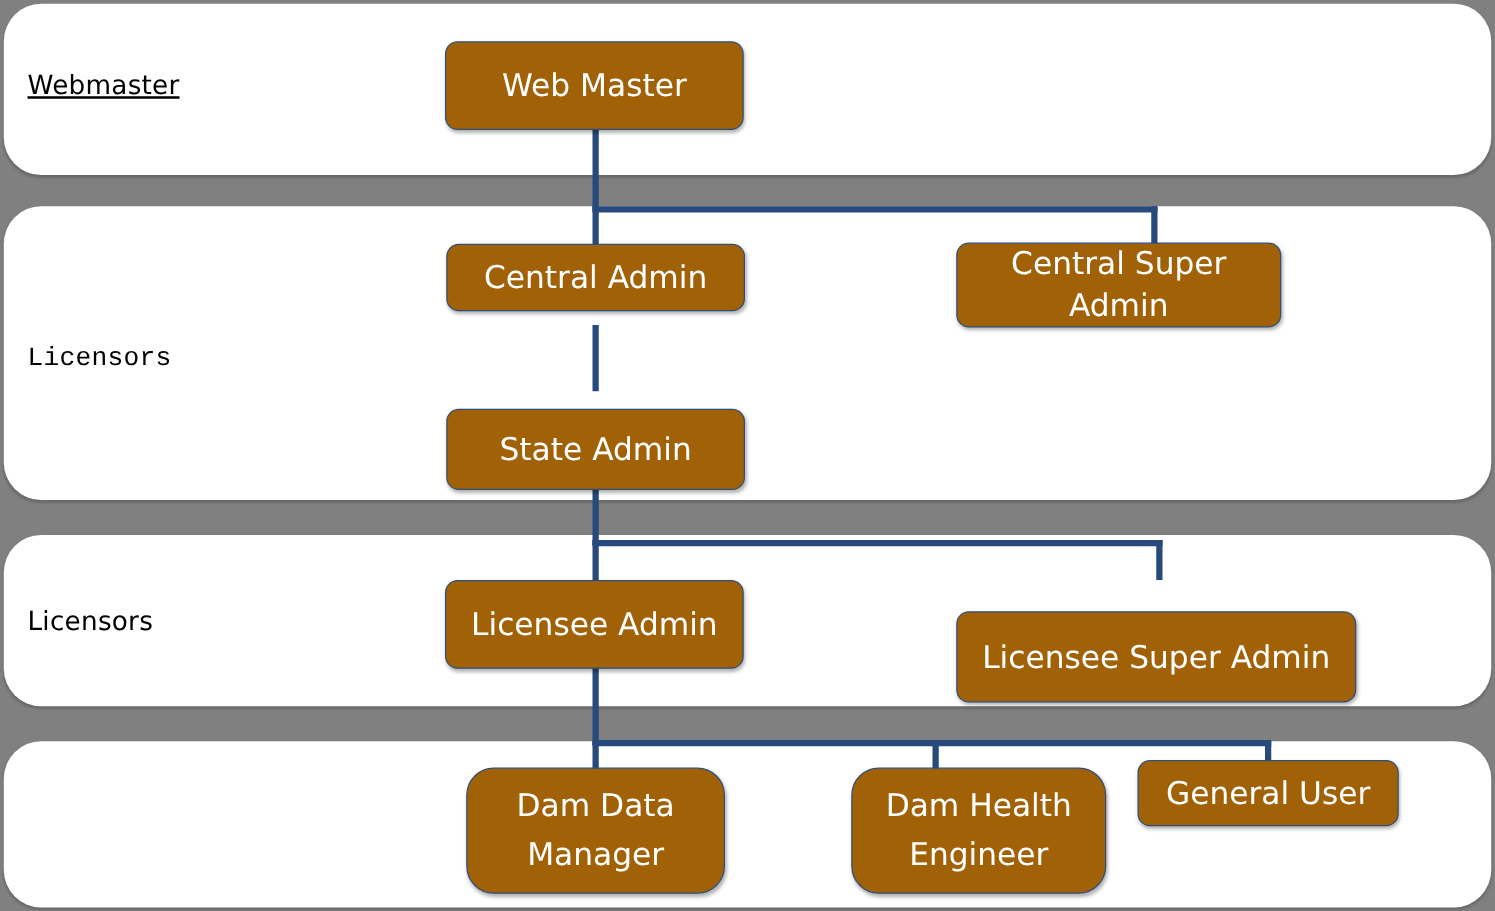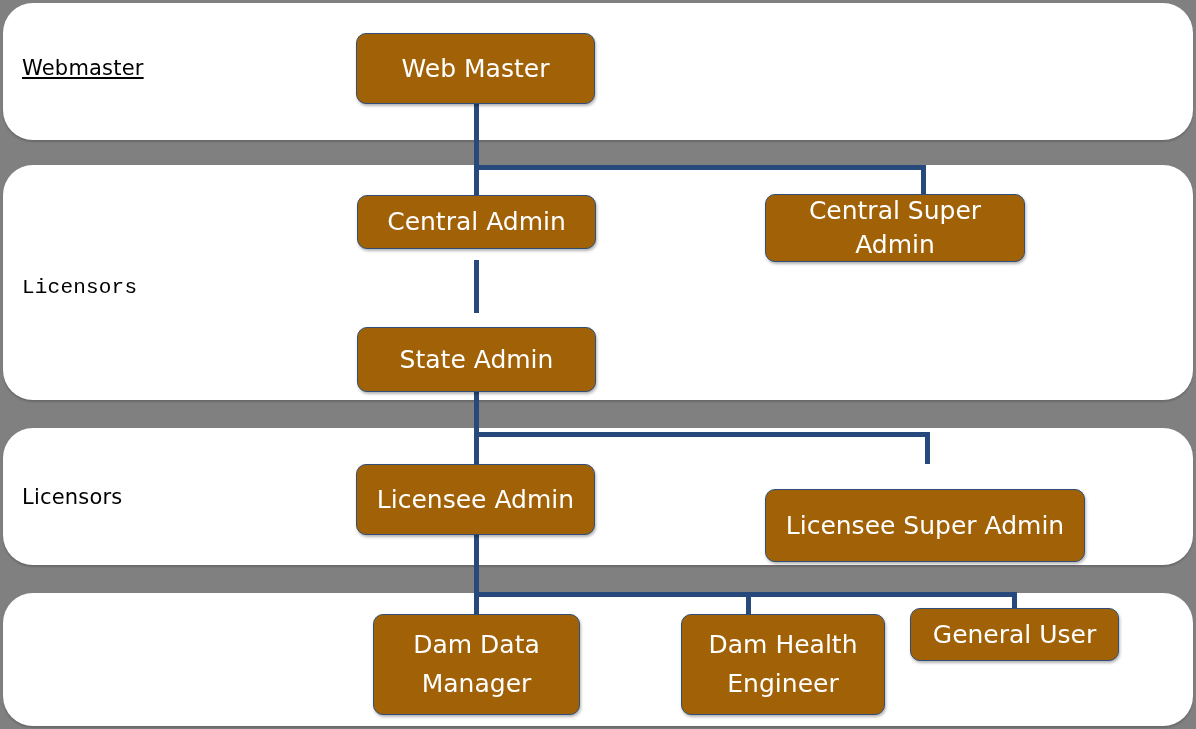--- a/index.html
+++ b/index.html
@@ -65,21 +65,21 @@
     display: flex;
     align-items: center;
     justify-content: center;
     text-align: center;
     font-size: 25px;
     font-weight: 400;
     line-height: 1.35;
     box-shadow: 1px 2px 3px rgba(0,0,0,0.30);
     padding: 2px 6px;
   }
-  .node.two-line { line-height: 1.55; }
+  .node.two-line { line-height: 1.55; border-radius: 22px; }
 </style>
 </head>
 <body>
 
 <div id="canvas">
 
   <div class="band band-webmaster"></div>
   <div class="band band-licensors"></div>
   <div class="band band-licensees"></div>
   <div class="band band-appusers"></div>

